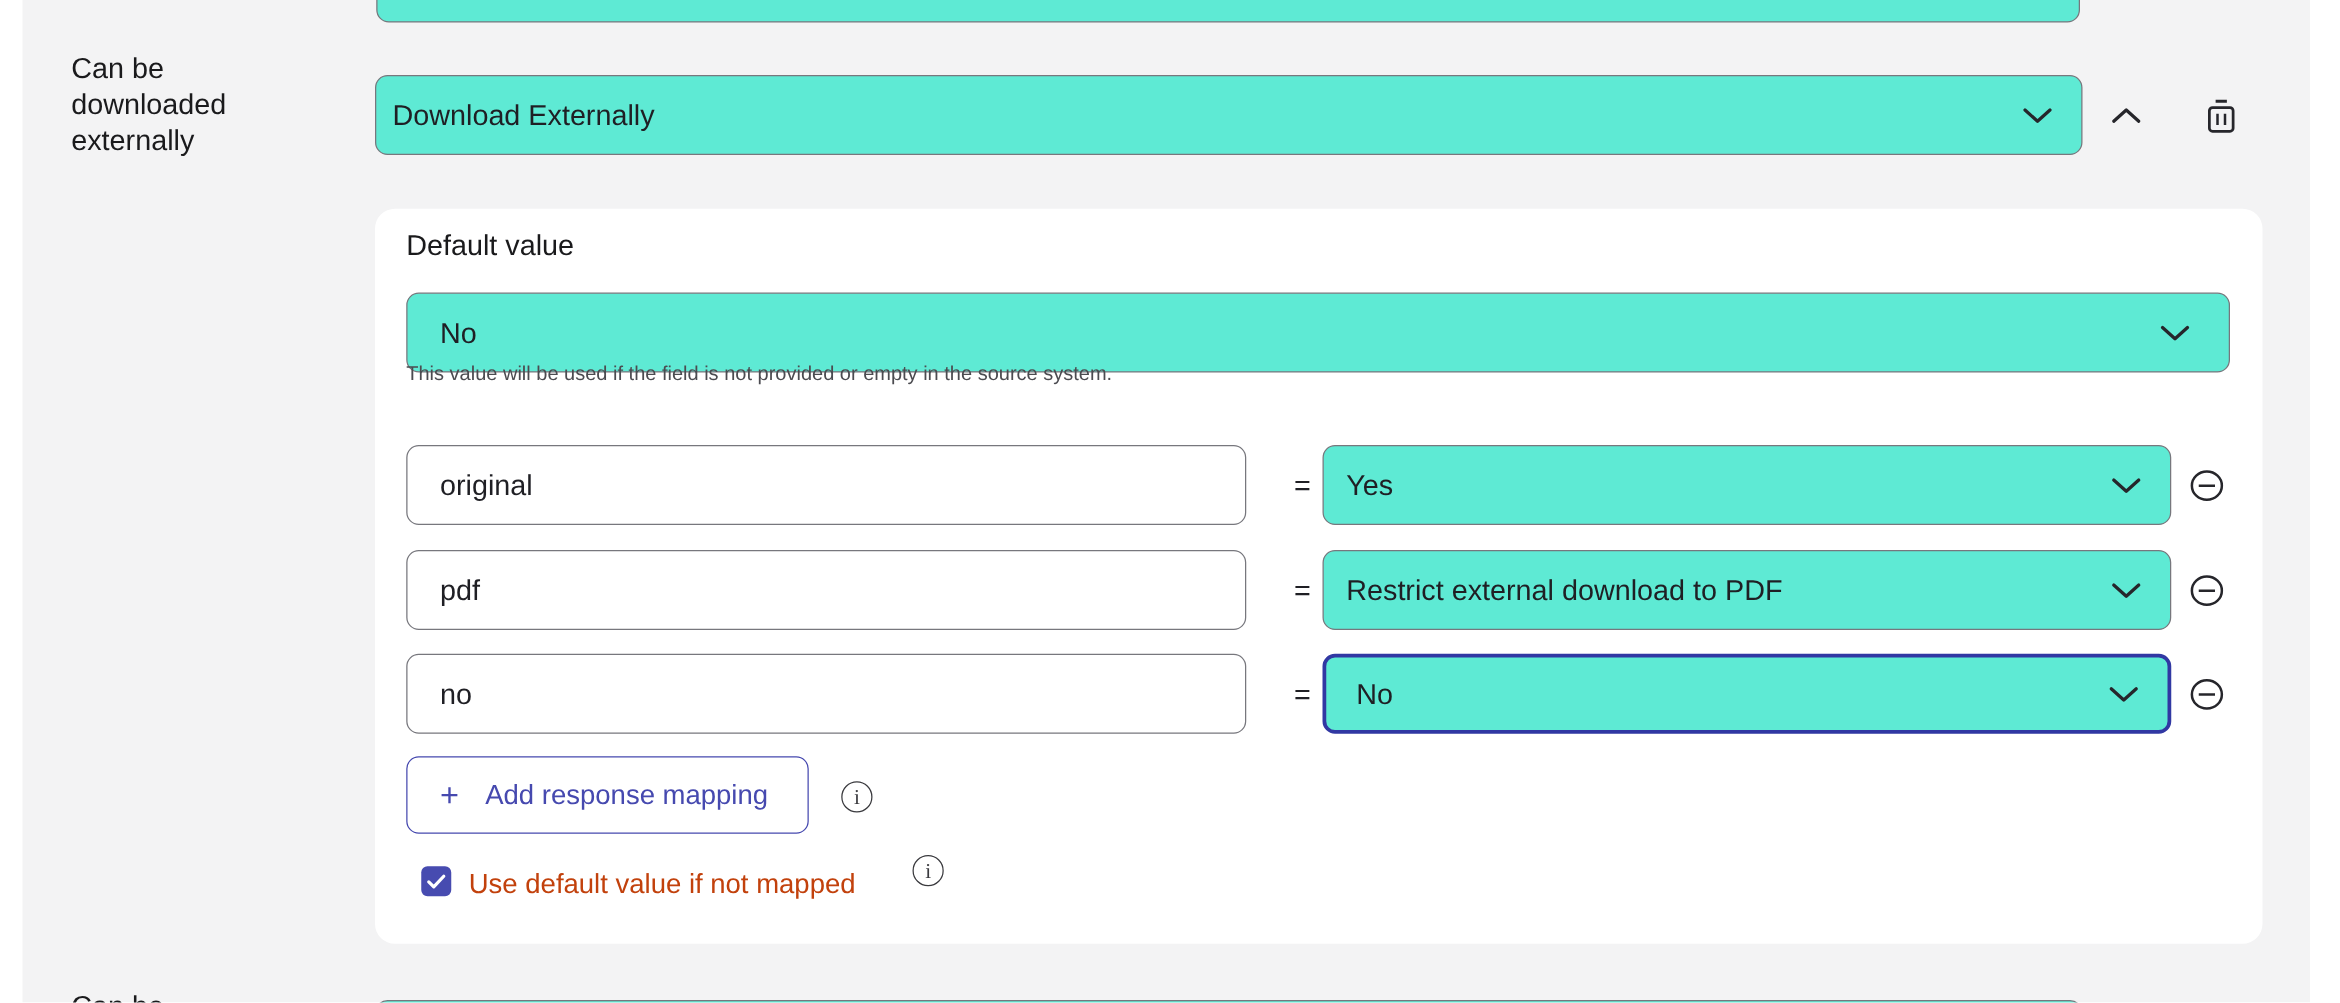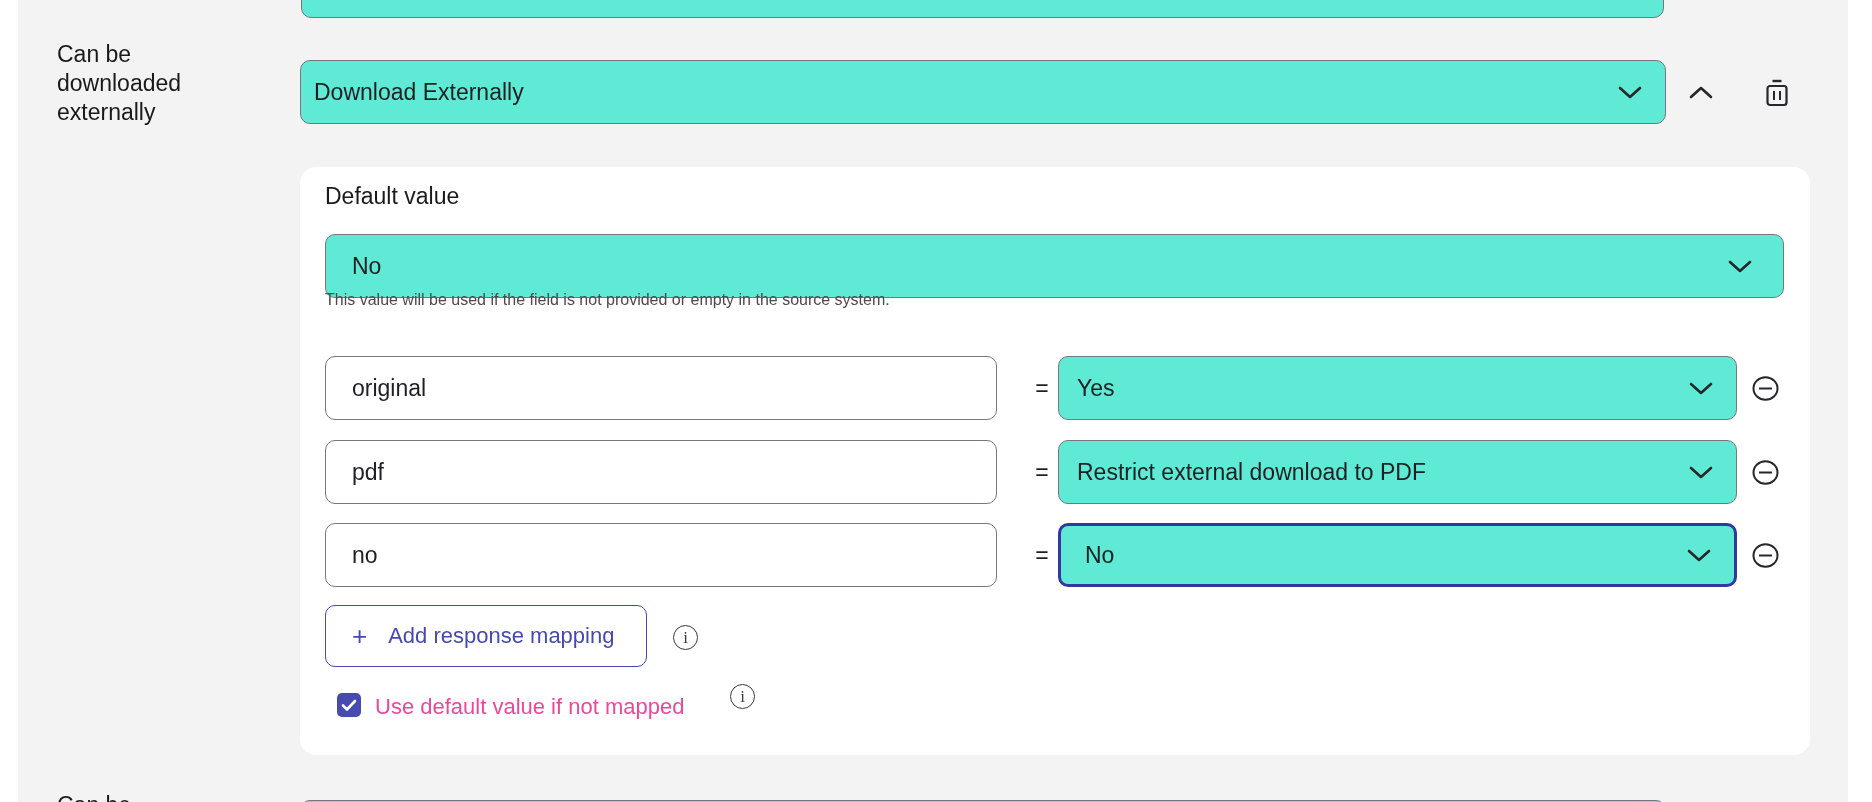--- a/index.html
+++ b/index.html
@@ -67,21 +67,21 @@
   .info-icon { position:absolute; width:25px; height:25px; border:1.7px solid #3a3a3e;
                border-radius:50%; display:flex; align-items:center; justify-content:center;
                color:#3a3a3e; font-family:"Liberation Serif", serif; font-size:17px;
                font-style:normal; }
   .info-add { left:373px; top:458px; }
   .info-cb  { left:430px; top:517px; }
 
   .checkbox { position:absolute; left:37px; top:526px; width:24px; height:24px;
               background:#474bb0; border-radius:5px; display:flex; align-items:center;
               justify-content:center; cursor:pointer; }
-  .cb-label { position:absolute; left:75px; top:527px; font-size:22px; color:#ec4899; }
+  .cb-label { position:absolute; left:75px; top:527px; font-size:22px; color:#c2410c; }
 
   
   .bottom-label { left:57px; top:791px; font-size:23px; line-height:29px; color:#1a1a1c; }
   .bottom-partial { left:300px; top:800px; width:1366px; height:64px; }
 
   svg { display:block; }
 </style>
 </head>
 <body>
 

